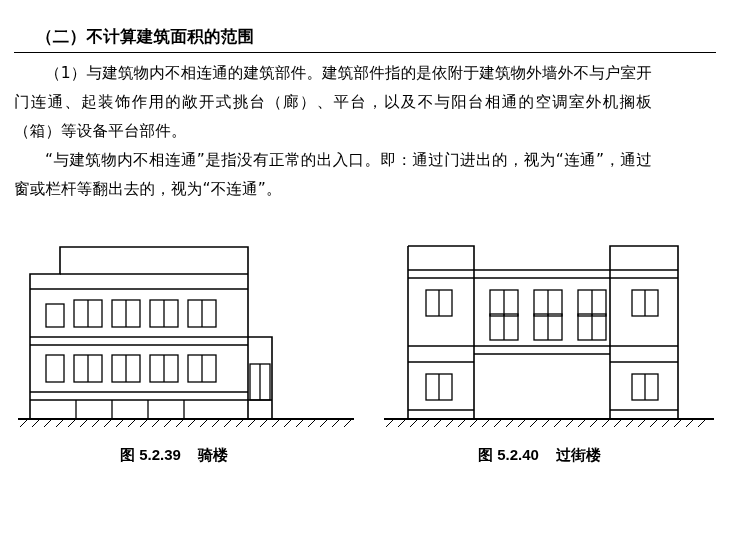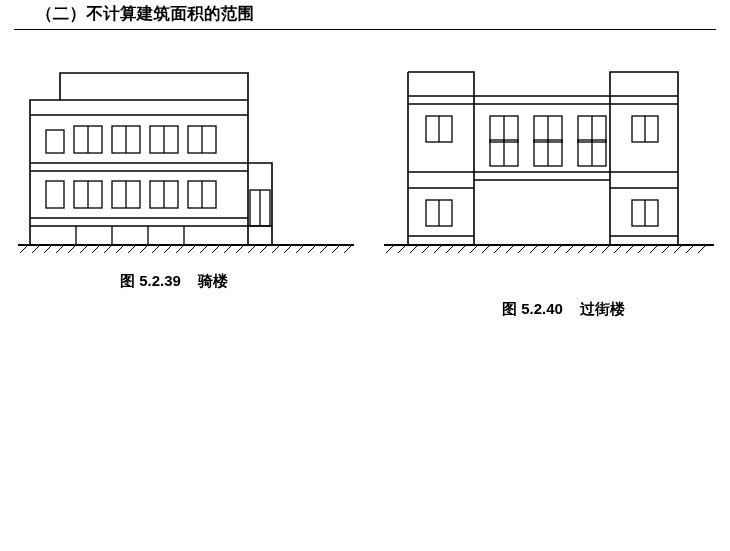--- a/index.html
+++ b/index.html
@@ -13,21 +13,21 @@
     position: relative;
     font-family: "DejaVu Sans", "Liberation Sans", sans-serif;
     color: #000000;
     overflow: hidden;
   }
   .page {
     position: relative;
     width: 666px;
     height: 551px;
     box-sizing: border-box;
-    padding: 1px 14px 0 14px;
+    padding: 24px 14px 0 14px;
   }
   .heading {
     font-size: 16.5px;
     font-weight: bold;
     letter-spacing: 0.3px;
     margin: 0 0 2px 22px;
     line-height: 26px;
     white-space: nowrap;
   }
   .heading-rule {
@@ -62,32 +62,34 @@
     left: 0;
     width: 702px;
     font-size: 15px;
     font-weight: bold;
   }
   .cap {
     position: absolute;
     white-space: nowrap;
   }
   .cap-left { left: 106px; }
-  .cap-right { left: 488px; margin-top: 28px; }
+  .cap-right { left: 464px; }
   .cap .num { font-family: Liberation Sans, sans-serif; }
   .cap .txt { margin-left: 12px; }
 </style>
 </head>
 <body>
 
 <div class="page">
 
   <div class="heading">（二）不计算建筑面积的范围</div>
   <hr class="heading-rule">
 
+  <p class="para indent2">（1）与建筑物内不相连通的建筑部件。建筑部件指的是依附于建筑物外墙外不与户室开门连通、起装饰作用的敞开式挑台（廊）、平台，以及不与阳台相通的空调室外机搁板（箱）等设备平台部件。</p>
+  <p class="para indent2">“与建筑物内不相连通”是指没有正常的出入口。即：通过门进出的，视为“连通”，通过窗或栏杆等翻出去的，视为“不连通”。</p>
 
   <div class="figures">
 
     <div class="fig fig-left">
       <svg width="340" height="225" viewBox="0 0 340 225" xmlns="http://www.w3.org/2000/svg">
         <g fill="none" stroke="#000" stroke-width="1.6">
 
           <path d="M14,205 L14,60 L44,60 L44,33 L232,33 L232,205"></path>
 
           <path d="M232,123 L256,123 L256,205"></path>

